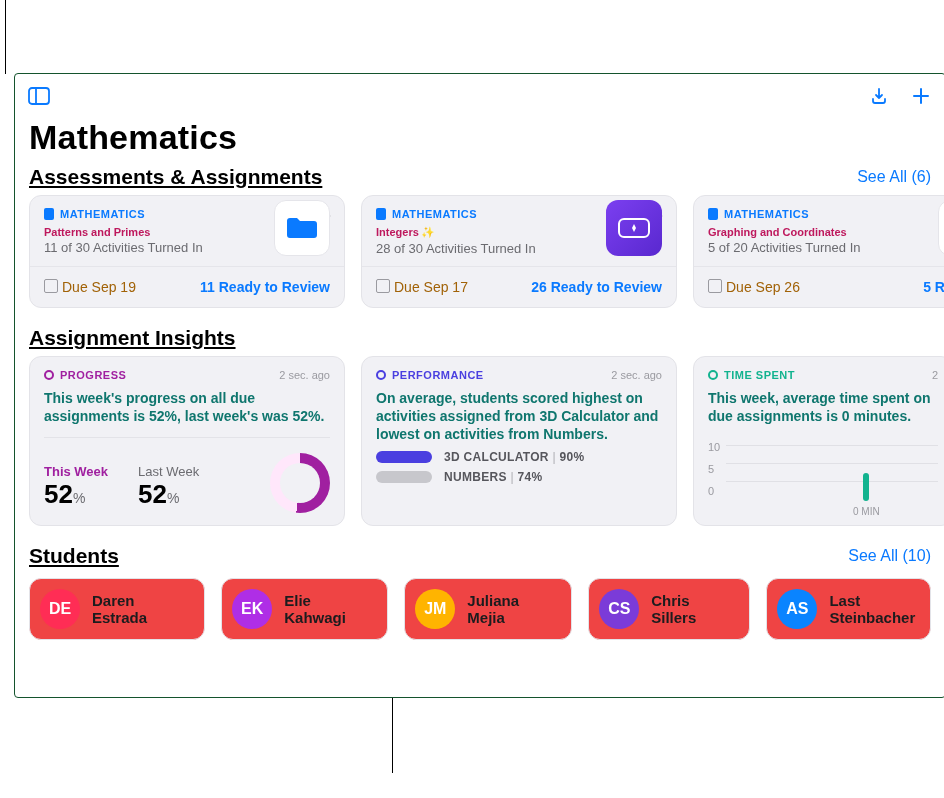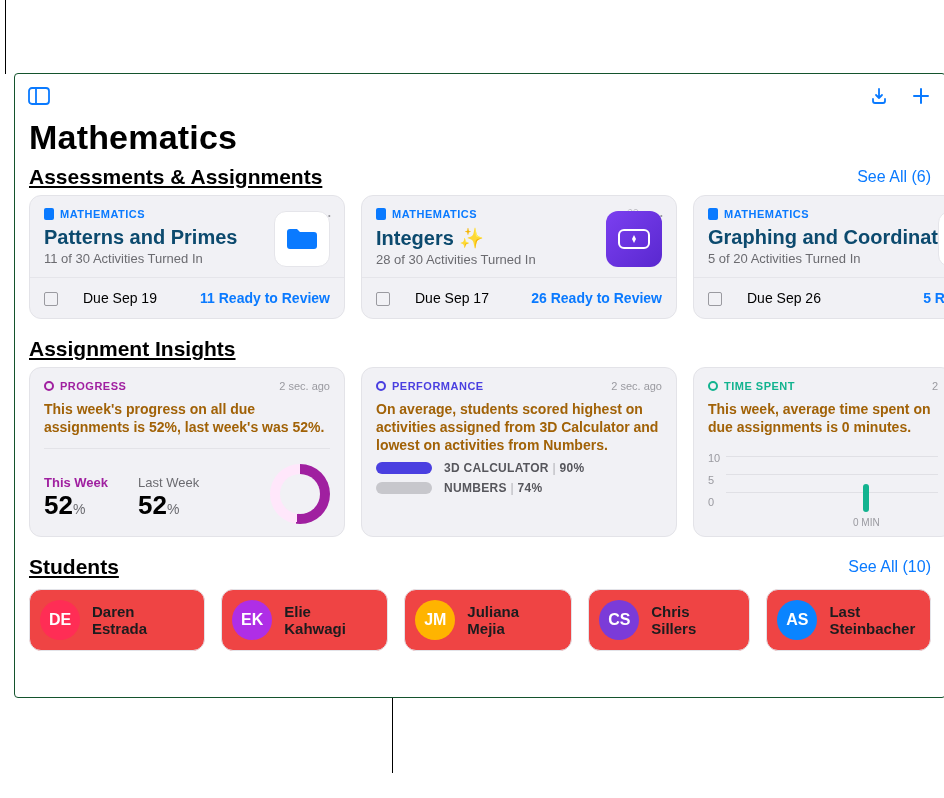--- a/index.html
+++ b/index.html
@@ -13,40 +13,40 @@
   .page-title { font-size: 34px; font-weight: 700; padding: 4px 14px 8px 14px; letter-spacing: 0.2px; }
   .section-header { display:flex; align-items:center; justify-content:space-between; padding: 0 14px 6px 14px; }
   .section-title { font-size: 21px; font-weight: 700; text-decoration: underline; }
   .see-all { color: #0a7aff; font-size: 16px; cursor:pointer; }
   .hscroll { display:flex; gap:16px; padding: 0 14px; overflow:hidden; }
   .card { flex: 0 0 316px; background: #f1f1f5; border: 1px solid #e3e3e8; border-radius: 12px; display:flex; flex-direction:column; }
   .card-top { padding: 12px 14px 10px 14px; position:relative; flex:1; }
   .subject-row { display:flex; align-items:center; gap:6px; color:#0a7aff; font-size:11px; font-weight:700; letter-spacing:0.5px; text-transform:uppercase; }
   .subject-row .bullet { width:10px; height:12px; background:#0a7aff; border-radius:2px; }
   .card-actions { position:absolute; top:10px; right:12px; display:flex; gap:8px; color:#9a9aa0; }
-  .card-title { font-size:20px; font-weight:600; margin-top:6px; color:#0c4a6e; }
+  .card-title { font-size:11px; font-weight:600; margin-top:6px; color:#be185d; }
   .card-sub { font-size:13px; color:#6b6b70; margin-top:2px; }
   .app-icon { position:absolute; right:14px; bottom:10px; width:56px; height:56px; border-radius:12px; display:flex; align-items:center; justify-content:center; }
   .app-icon.files { background:#fff; border:1px solid #e5e5ea; }
   .app-icon.tickets { background: linear-gradient(135deg,#7b3ff0,#5928cf); }
   .app-icon.swift { background:#fff; border:1px solid #e5e5ea; }
   .card-footer { border-top:1px solid #e5e5ea; padding:12px 14px; display:flex; align-items:center; justify-content:space-between; }
-  .due { display:flex; align-items:flex-end; gap:25px; color:#000000; font-size:14px; }
+  .due { display:flex; align-items:flex-start; gap:4px; color:#a16207; font-size:14px; }
   .due .cal { width:14px; height:14px; border:1.5px solid #9a9aa0; border-radius:2px; position:relative; }
   .link-blue { color:#0a7aff; font-size:14px; font-weight:600; }
   .insights { display:flex; gap:16px; padding: 0 14px; overflow:hidden; }
   .icard { flex:0 0 316px; background:#f1f1f5; border:1px solid #e3e3e8; border-radius:12px; padding:12px 14px; position:relative; }
   .icard.cut { flex:0 0 260px; overflow:hidden; }
   .itag { font-size:11px; font-weight:700; letter-spacing:0.5px; text-transform:uppercase; display:flex; align-items:center; gap:6px; }
   .itag.progress { color:#a020a0; }
   .itag.performance { color:#4a3fe0; }
   .itag.time { color:#12b38f; }
   .itag .dot { width:10px; height:10px; border:2px solid currentColor; border-radius:50%; }
   .itime { position:absolute; top:12px; right:14px; color:#9a9aa0; font-size:11px; }
-  .itext { font-size:14px; font-weight:600; color:#a16207; margin-top:8px; line-height:1.3; }
+  .itext { font-size:14px; font-weight:600; color:#0f766e; margin-top:8px; line-height:1.3; }
   .metric-row { display:flex; gap:30px; margin-top:18px; align-items:flex-start; }
   .metric-label { font-size:13px; color:#6b6b70; }
   .metric-label.accent { color:#a020a0; font-weight:600; }
   .metric-val { font-size:26px; font-weight:700; }
   .metric-val small { font-size:14px; font-weight:500; color:#6b6b70; }
   .donut { position:absolute; right:14px; bottom:12px; width:60px; height:60px; border-radius:50%; background: conic-gradient(#a020a0 0 52%, #ffe7fb 52% 100%); display:flex; align-items:center; justify-content:center; }
   .donut::after { content:""; width:40px; height:40px; border-radius:50%; background:#f1f1f5; }
   .barline { display:flex; align-items:center; gap:12px; margin-top:6px; }
   .barline .bar { height:12px; width:56px; border-radius:6px; }
   .barline .bar.bh { background:#4a3fe0; }

